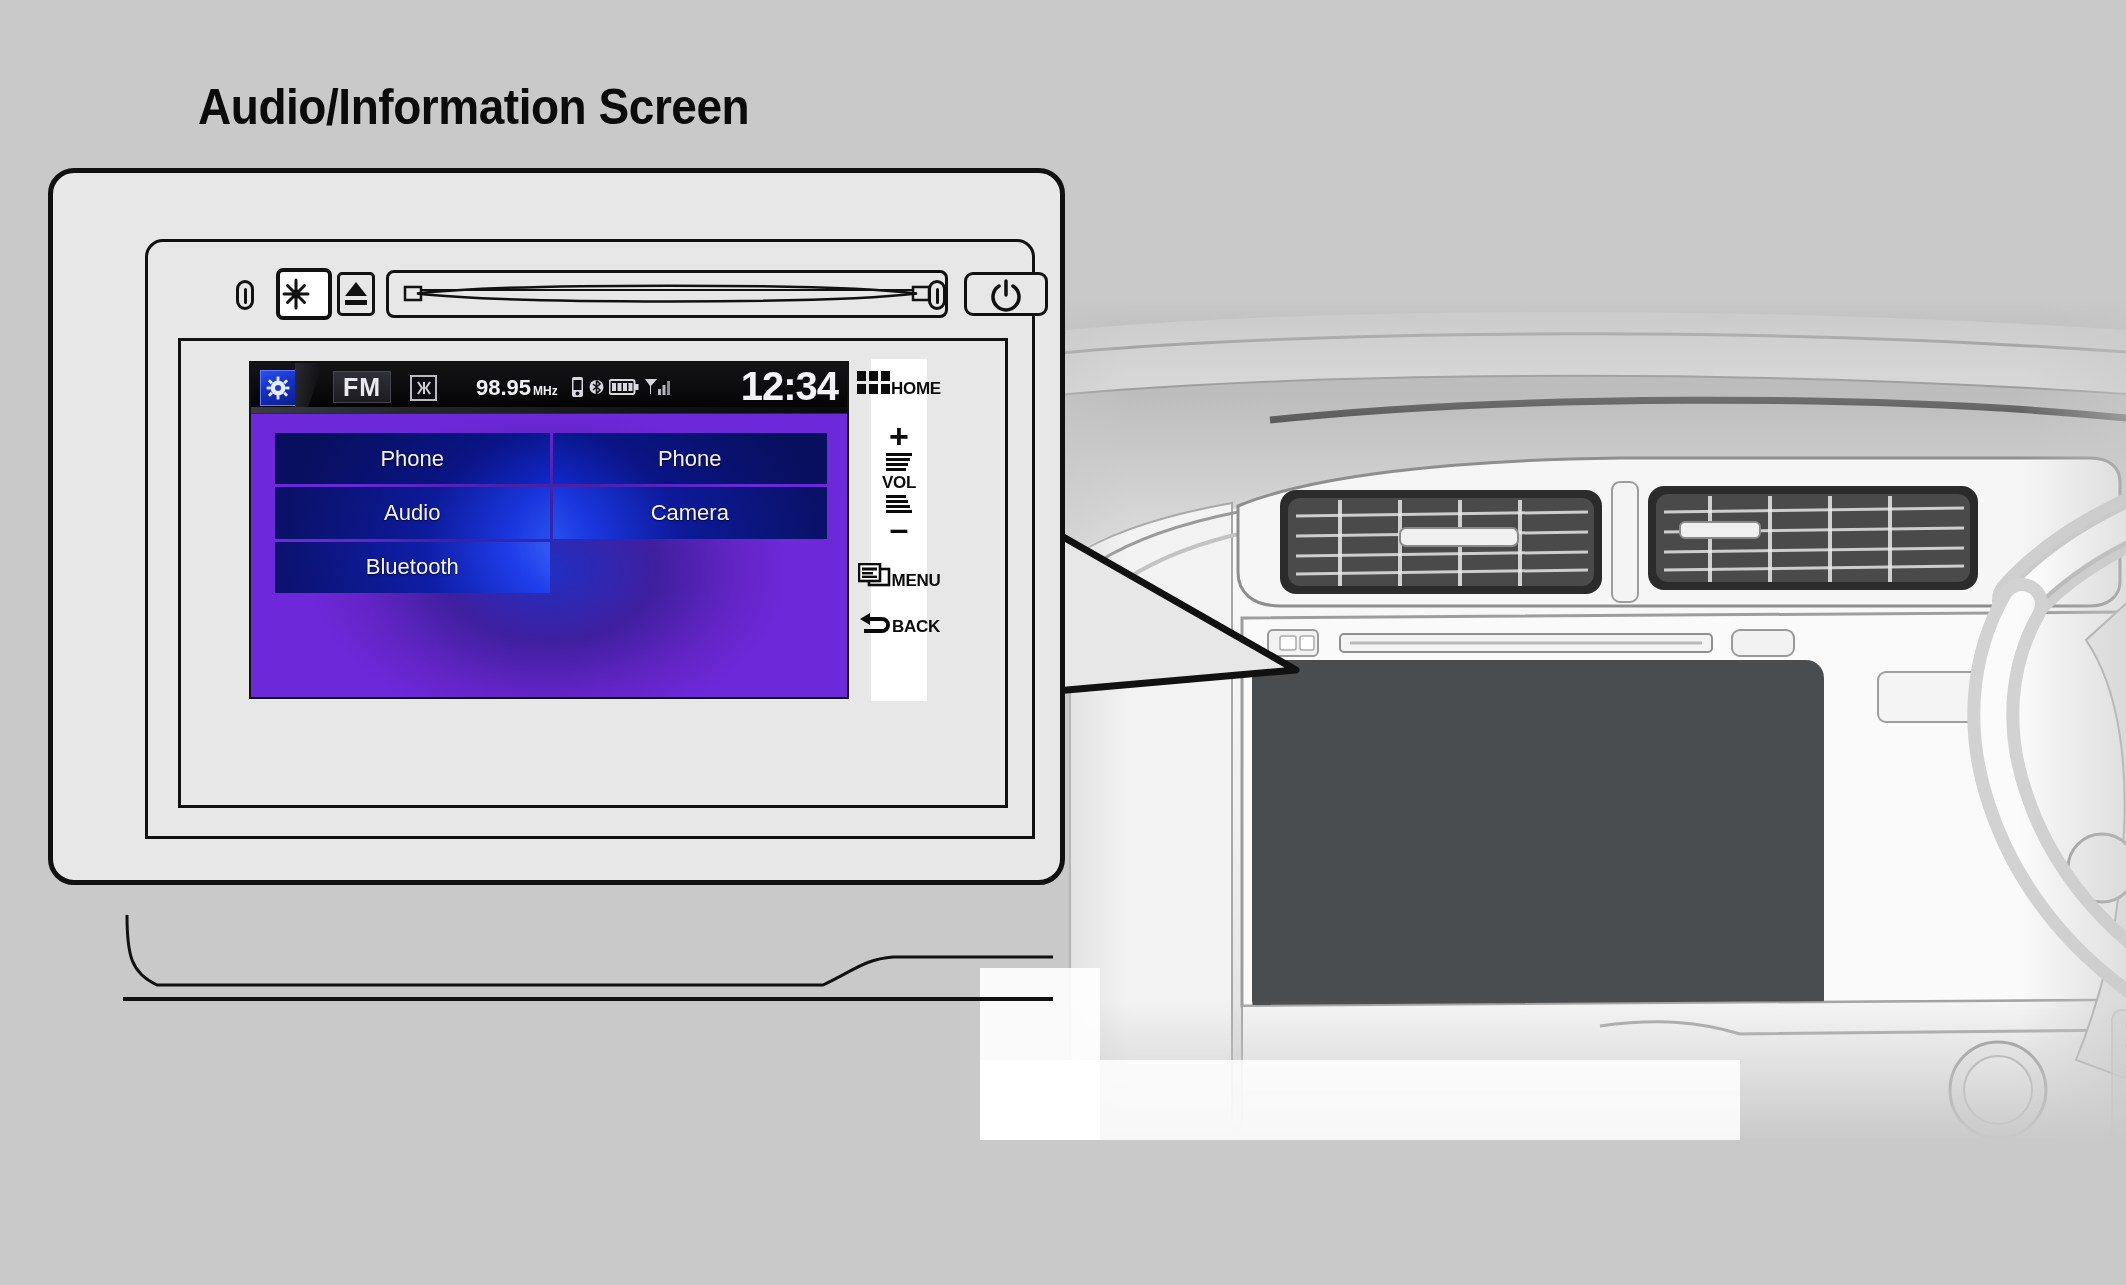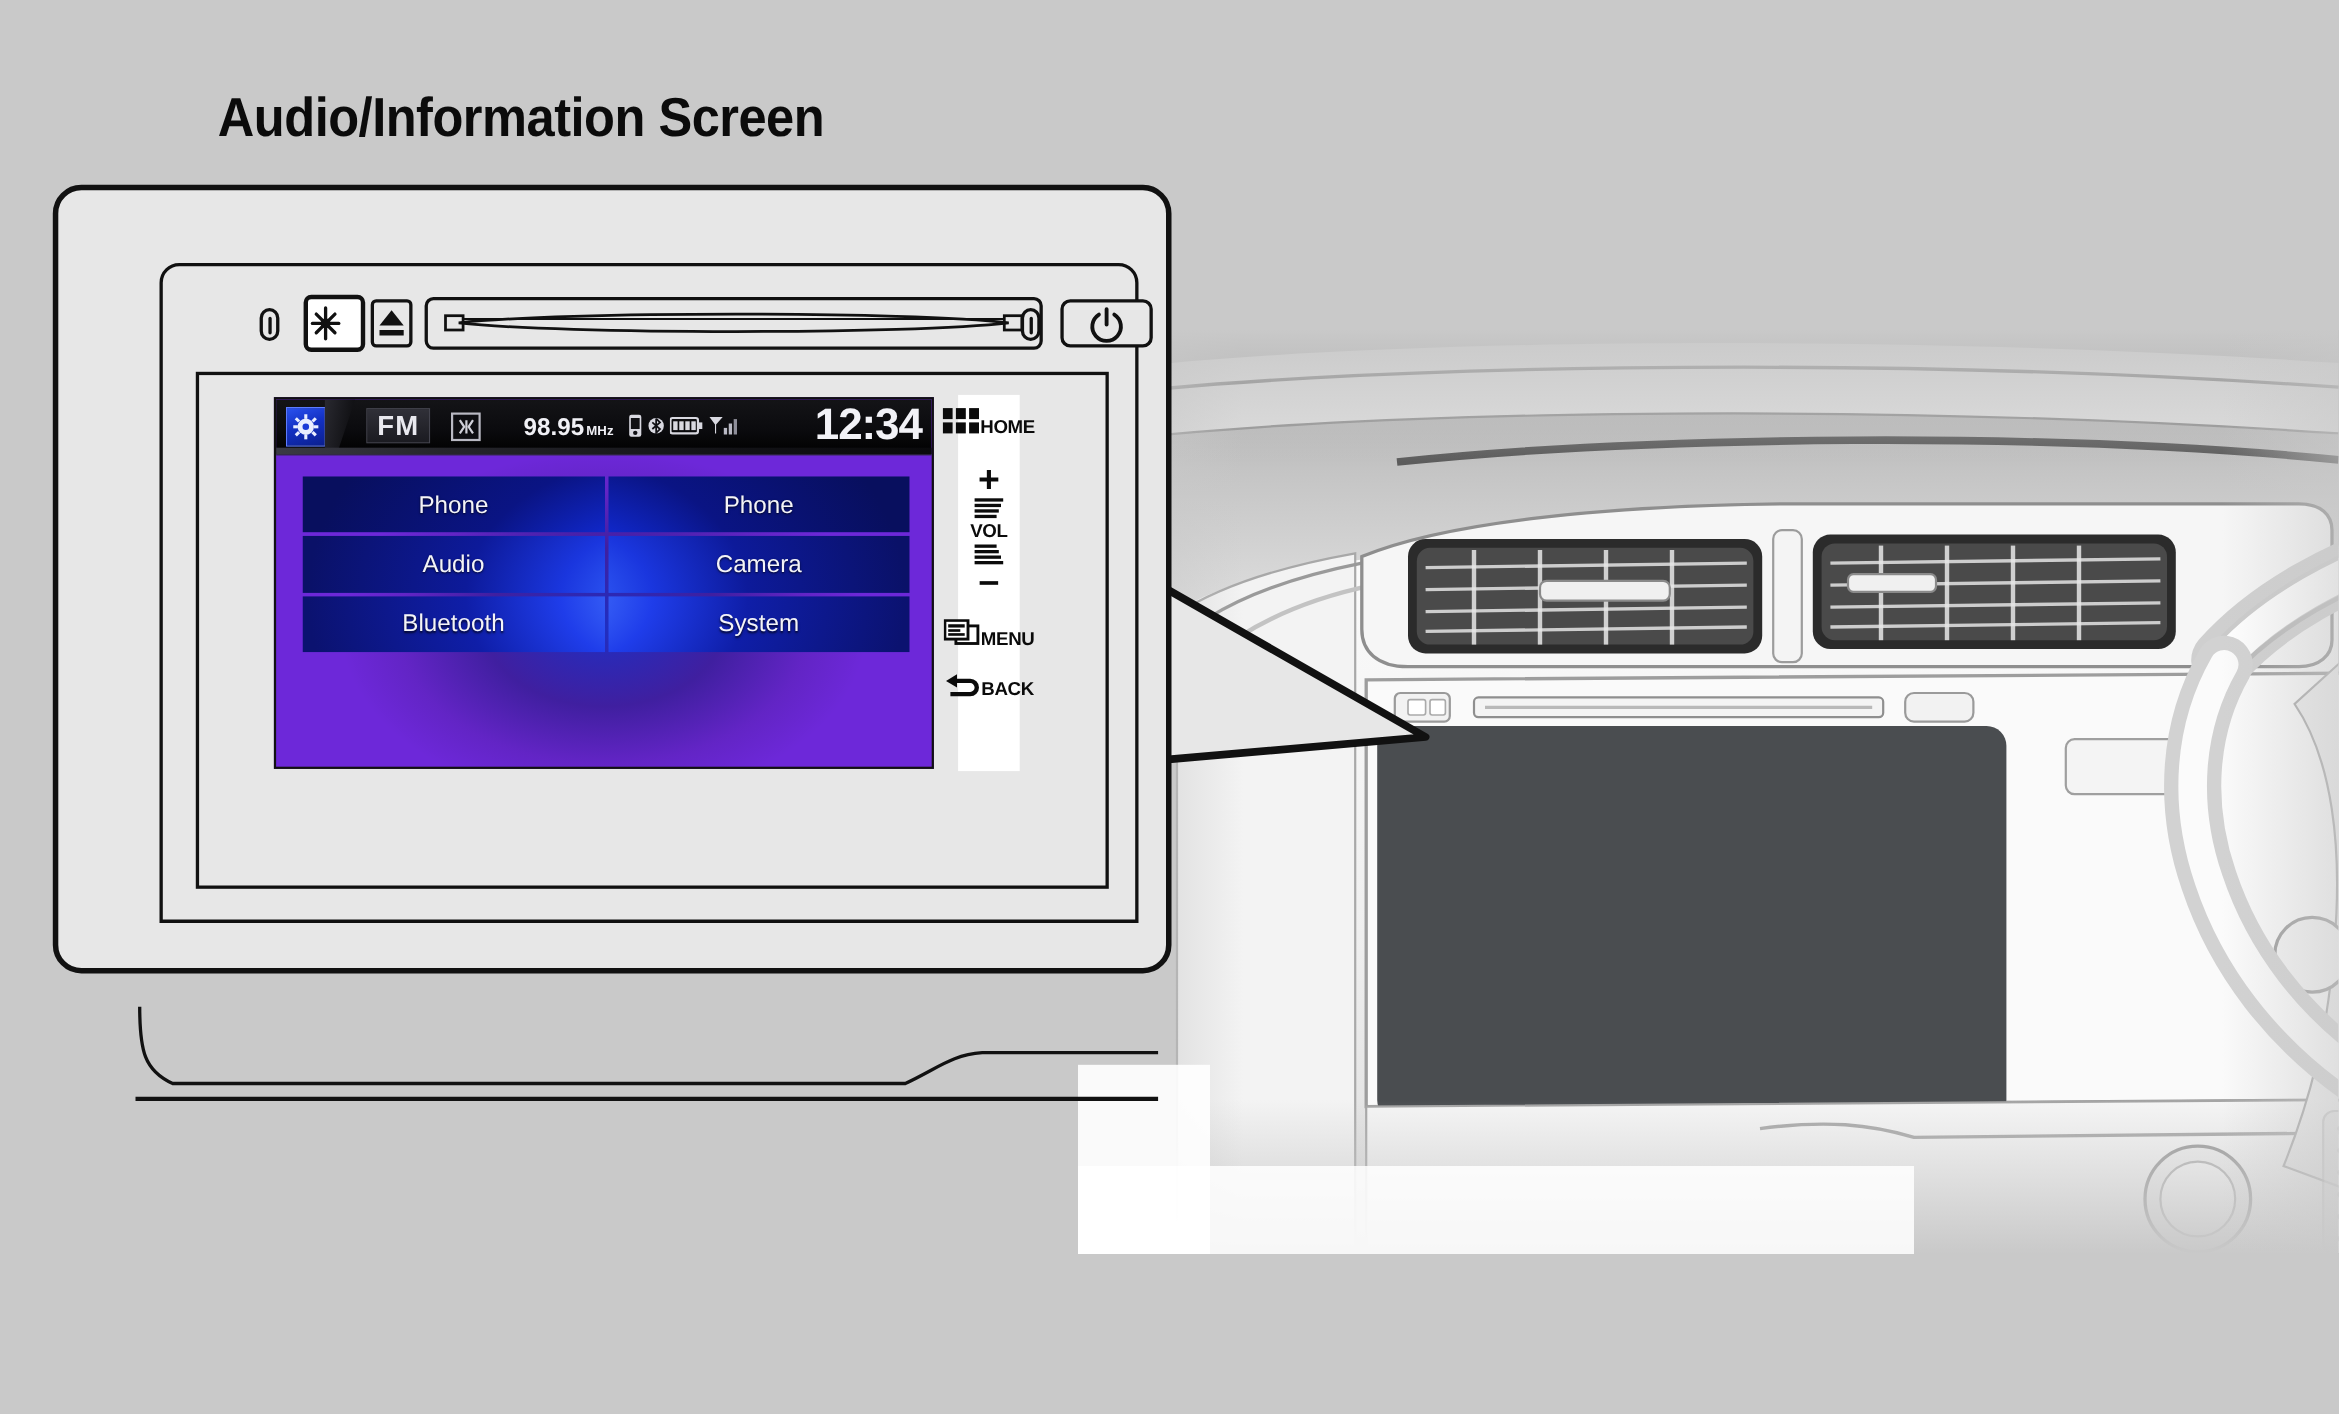--- a/index.html
+++ b/index.html
@@ -558,24 +558,20 @@
               <div class="lbl">Audio</div>
             </div>
             <div class="menu-btn m-camera">
               <div class="bg"></div>
               <div class="lbl">Camera</div>
             </div>
             <div class="menu-btn m-bt">
               <div class="bg"></div>
               <div class="lbl">Bluetooth</div>
             </div>
-            <div class="menu-btn m-system">
-              <div class="bg"></div>
-              <div class="lbl">System</div>
-            </div>
           </div>
         </div>
 
         <div class="keycol">
 
           <div class="key k-home">
             <svg width="34" height="26" viewBox="0 0 34 26">
               <g fill="#0b0b0b">
                 <rect x="0" y="0" width="9" height="10"></rect>
                 <rect x="12" y="0" width="9" height="10"></rect>

